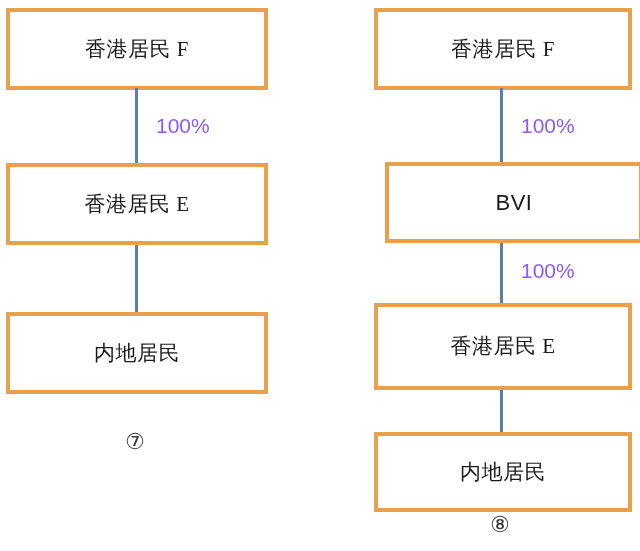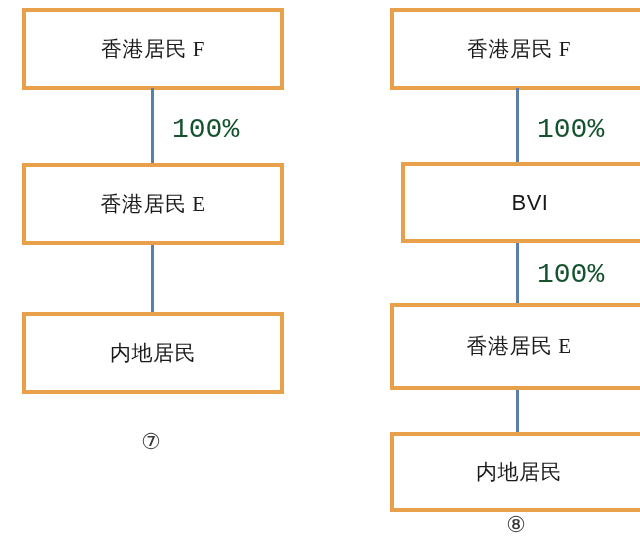--- a/index.html
+++ b/index.html
@@ -11,21 +11,21 @@
     width: 640px;
     height: 551px;
     position: relative;
     overflow: hidden;
     font-family: "Liberation Serif", "DejaVu Serif", serif;
     -webkit-font-smoothing: antialiased;
   }
 
   #canvas {
     position: absolute;
-    left: 16px;
+    left: 0;
     top: 0;
     width: 572px;
     height: 551px;
   }
 
   
   .diagram {
     position: absolute;
     top: 0;
     height: 551px;
@@ -60,23 +60,23 @@
   
   .connector {
     position: absolute;
     width: 3px;
     background: #5B7FA6;
   }
 
   
   .edge-label {
     position: absolute;
-    font-family: Liberation Mono, monospace;
-    font-size: 28px;
-    color: #14532d;
+    font-family: Liberation Sans, sans-serif;
+    font-size: 21px;
+    color: #8b5cf6;
     white-space: nowrap;
     letter-spacing: 0px;
   }
 
   
   .caption {
     position: absolute;
     font-family: "DejaVu Sans", sans-serif;
     font-size: 22px;
     color: #3a3a3a;

